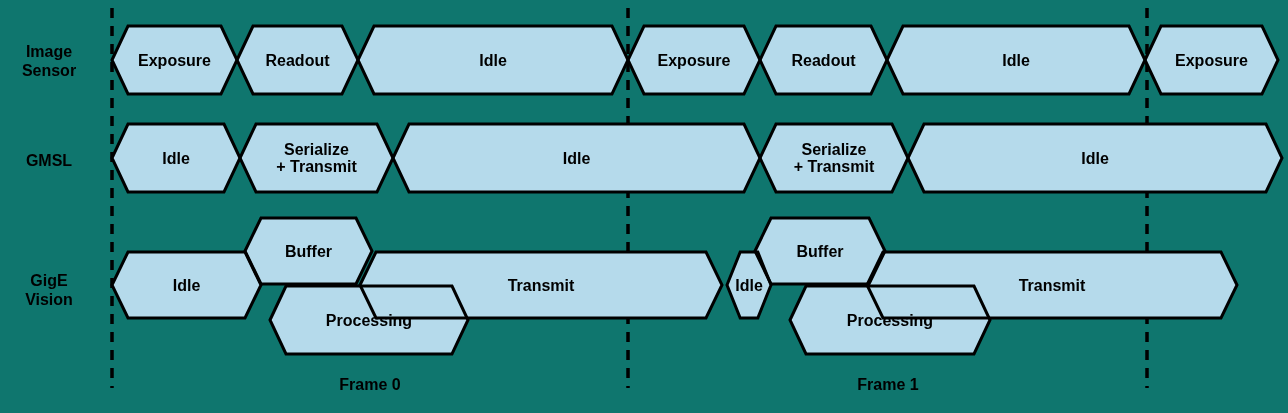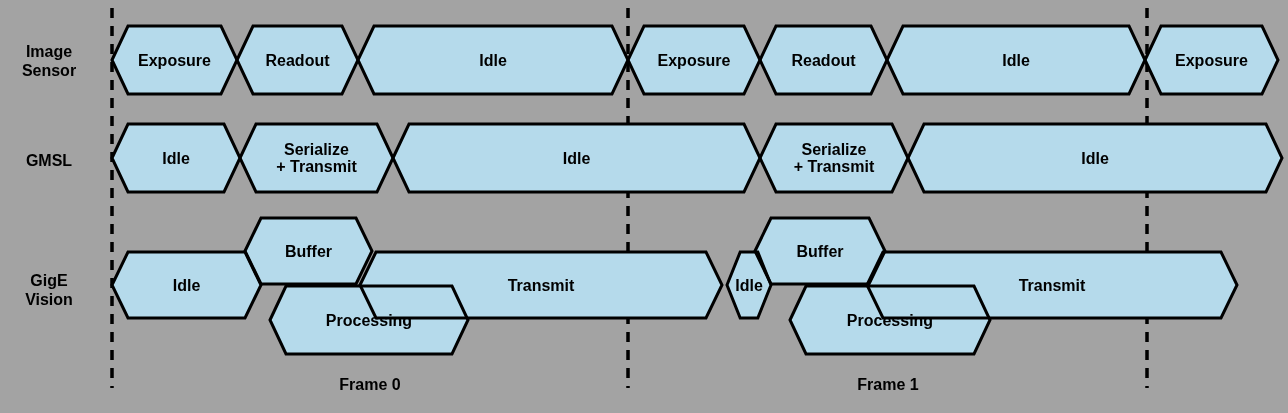--- a/index.html
+++ b/index.html
@@ -8,21 +8,21 @@
     background: #ffffff;
     width: 1288px;
     height: 413px;
     overflow: hidden;
     font-family: "Liberation Sans", sans-serif;
   }
   .stage {
     position: relative;
     width: 1288px;
     height: 413px;
-    background: #a3a3a3;
+    background: #0f766e;
   }
   svg text {
     font-family: "Liberation Sans", sans-serif;
     font-weight: bold;
     fill: #000000;
   }
   .block-label { font-size: 16px; }
   .lane-label  { font-size: 16px; }
   .frame-label { font-size: 16px; }
 </style>

